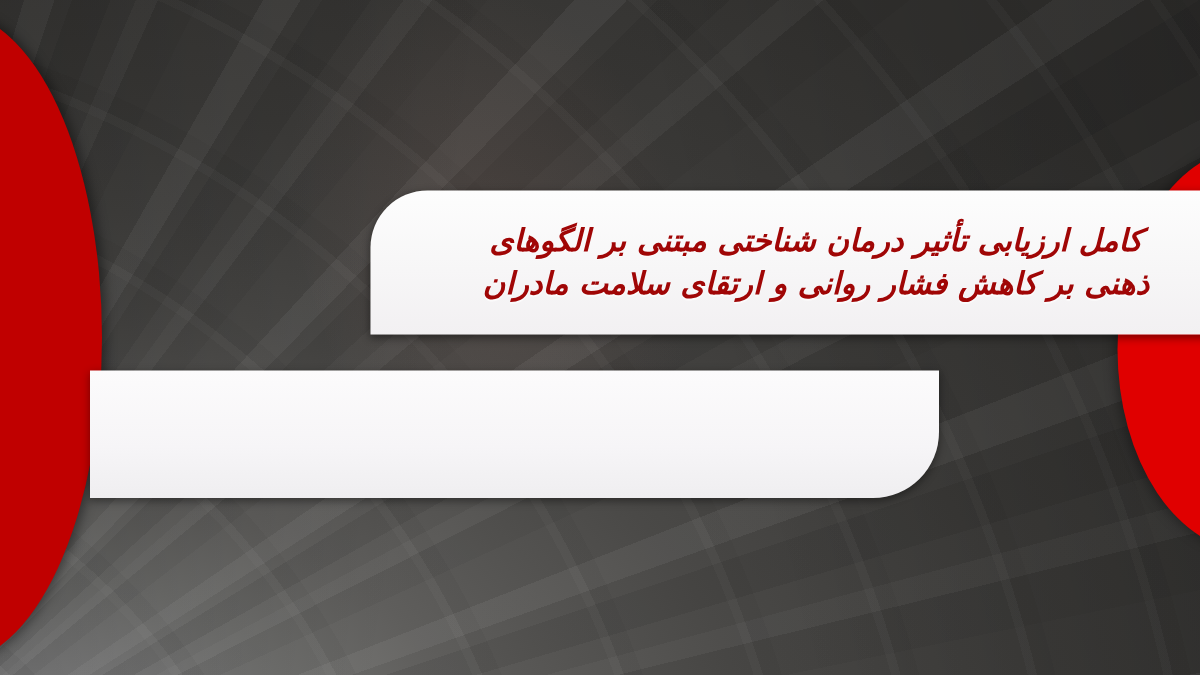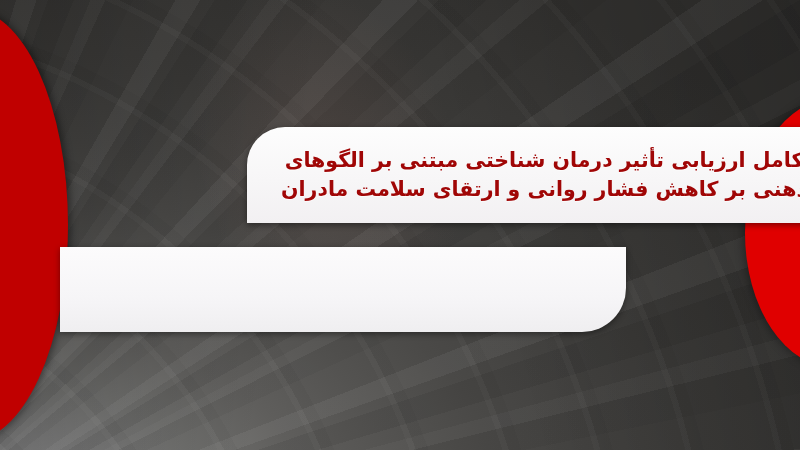--- a/index.html
+++ b/index.html
@@ -7,20 +7,21 @@
     padding: 0;
     background: #000;
   }
   #slide {
     position: relative;
     width: 800px;
     height: 450px;
     overflow: hidden;
     font-family: "DejaVu Sans", sans-serif;
     background: #3a3a3a;
+    font-style: italic;
   }
 
   
   .bg-base {
     position: absolute;
     inset: 0;
     background:
       radial-gradient(120% 135% at 2% 112%,
         #8e8e8e 0%,
         #7e7e7e 10%,

